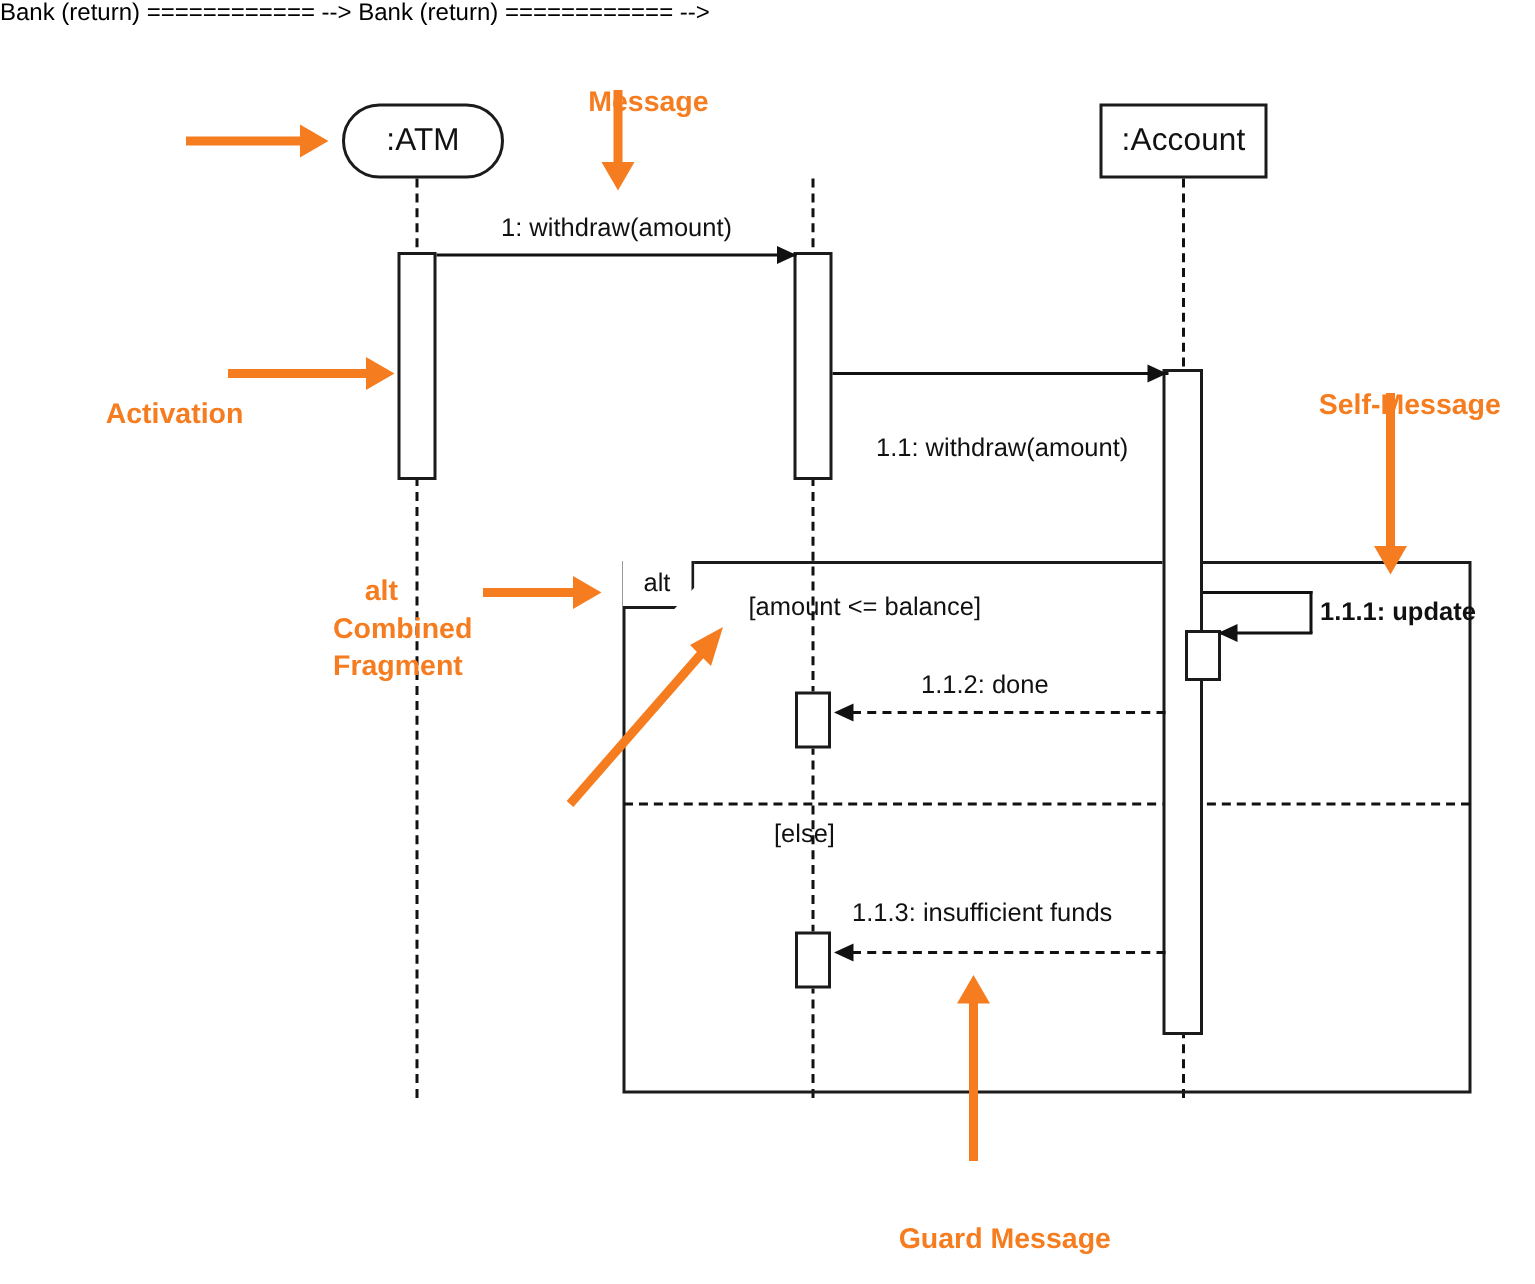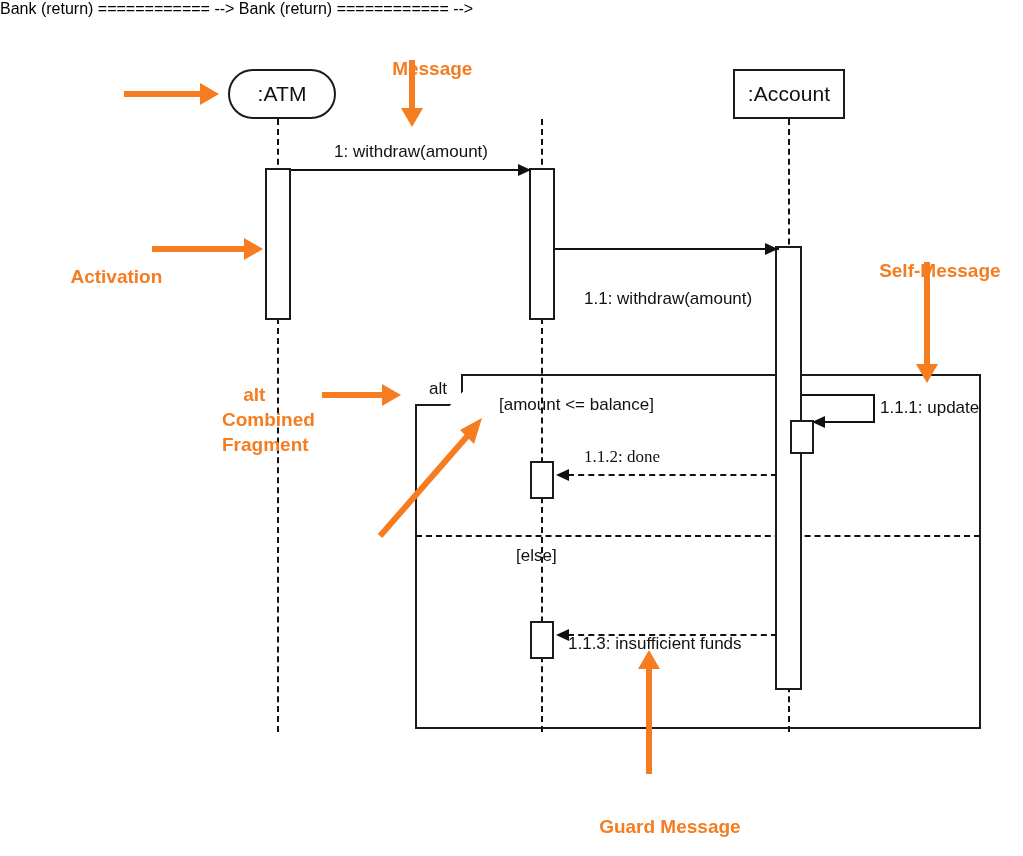--- a/index.html
+++ b/index.html
@@ -212,33 +212,33 @@
     <span>1.1: withdraw(amount)</span>
   </div>
   <div class="msg-solid" style="left:555px; top:248px; width:224px;"></div>
   <div class="arrow-right" style="left:765px; top:243px;"></div>
 
   
   <div class="self-seg" style="left:802px; top:394px; width:73px; height:2px;"></div>
   <div class="self-seg" style="left:873px; top:394px; width:2px; height:28px;"></div>
   <div class="self-seg" style="left:814px; top:421px; width:61px; height:2px;"></div>
   <div class="arrow-left" style="left:812px; top:416px;"></div>
-  <div class="msg-label" style="left:880px; top:398px;">
+  <div class="msg-label" style="left:880px; top:398px;font-weight:bold;">
     <span>1.1.1: update</span>
   </div>
 
    Bank (return) ============ --&gt;
-  <div class="msg-label" style="left:584px; top:447px;font-family:Liberation Serif, serif;">
+  <div class="msg-label" style="left:614px; top:447px;">
     <span>1.1.2: done</span>
   </div>
   <div class="msg-dashed" style="left:568px; top:474px; width:209px;"></div>
   <div class="arrow-left" style="left:556px; top:469px;"></div>
 
    Bank (return) ============ --&gt;
-  <div class="msg-label" style="left:568px; top:634px;">
+  <div class="msg-label" style="left:568px; top:599px;">
     <span>1.1.3: insufficient funds</span>
   </div>
   <div class="msg-dashed" style="left:568px; top:634px; width:209px;"></div>
   <div class="arrow-left" style="left:556px; top:629px;"></div>
 
   
   
   
 
   

